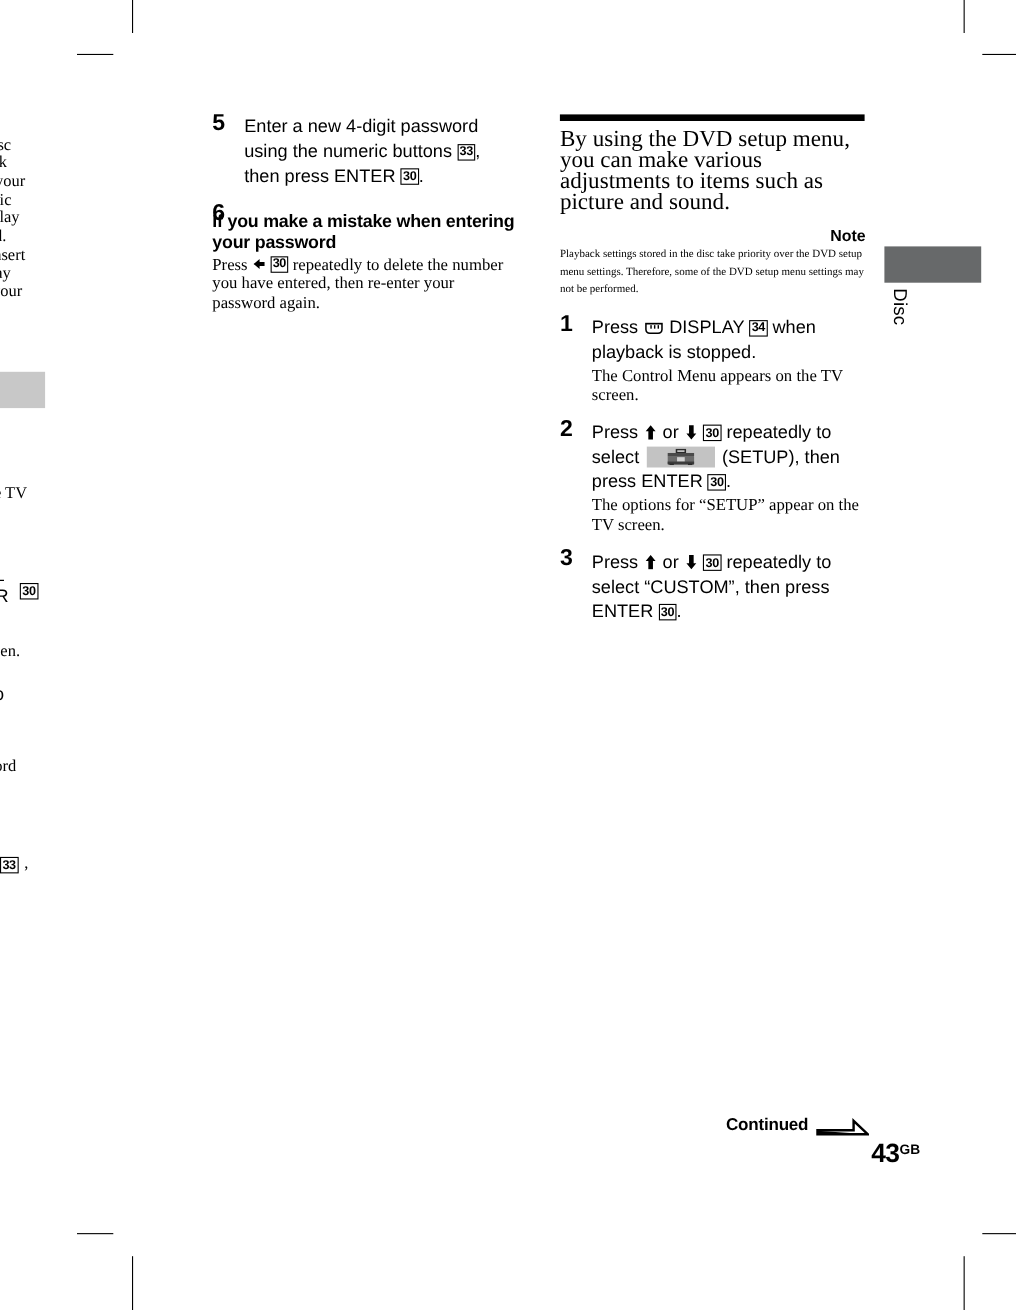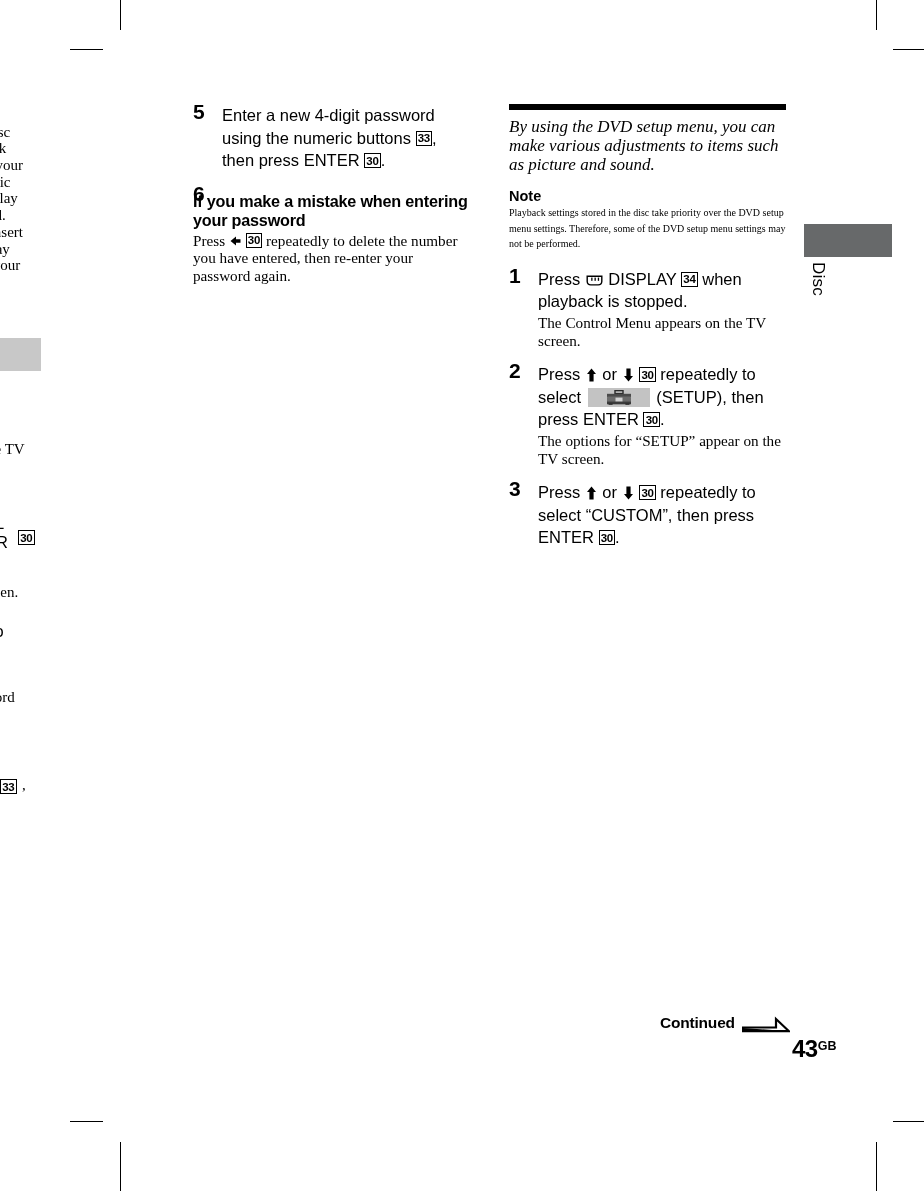--- a/index.html
+++ b/index.html
@@ -158,31 +158,31 @@
   #section-title {
     font-family: "Liberation Sans", sans-serif;
     font-weight: bold;
     font-size: 28px;
     line-height: 32px;
     letter-spacing: -0.6px;
     margin: 0 0 16px 0;
   }
   #intro-para {
     font-family: "Liberation Serif", serif;
-    font-size: 17px;
+    font-size: 21px;
     line-height: 19px;
     margin-bottom: 14px;
-    font-style: italic;
   }
   .note-head {
     font-family: "Liberation Sans", sans-serif;
     font-weight: bold;
     font-size: 14.5px;
     line-height: 16px;
     margin-bottom: 1px;
+    text-align: right;
   }
   .note-body {
     font-family: "Liberation Serif", serif;
     font-size: 10px;
     line-height: 15.6px;
     margin-bottom: 16px;
   }
 
   
   .icon-display {

